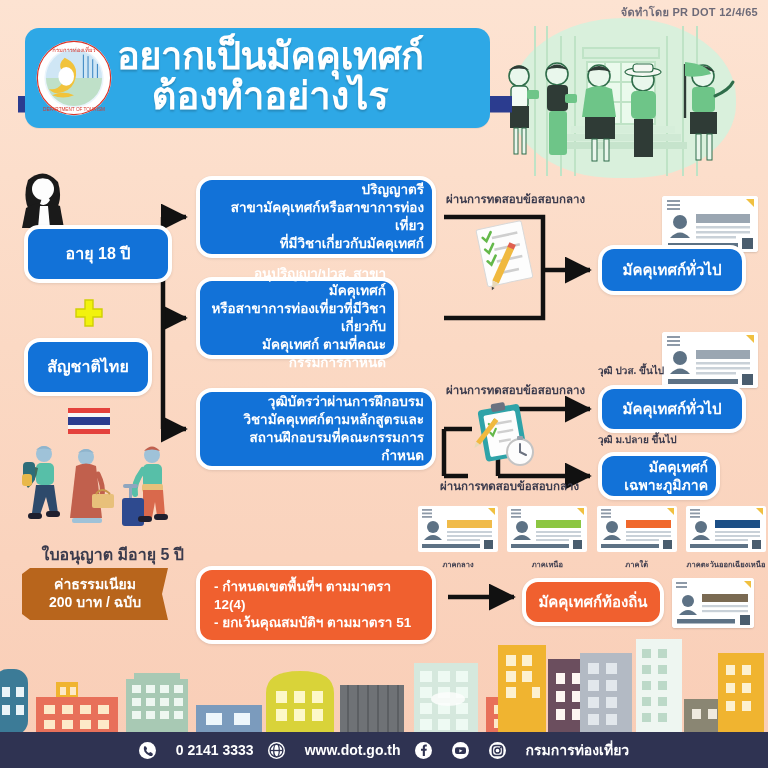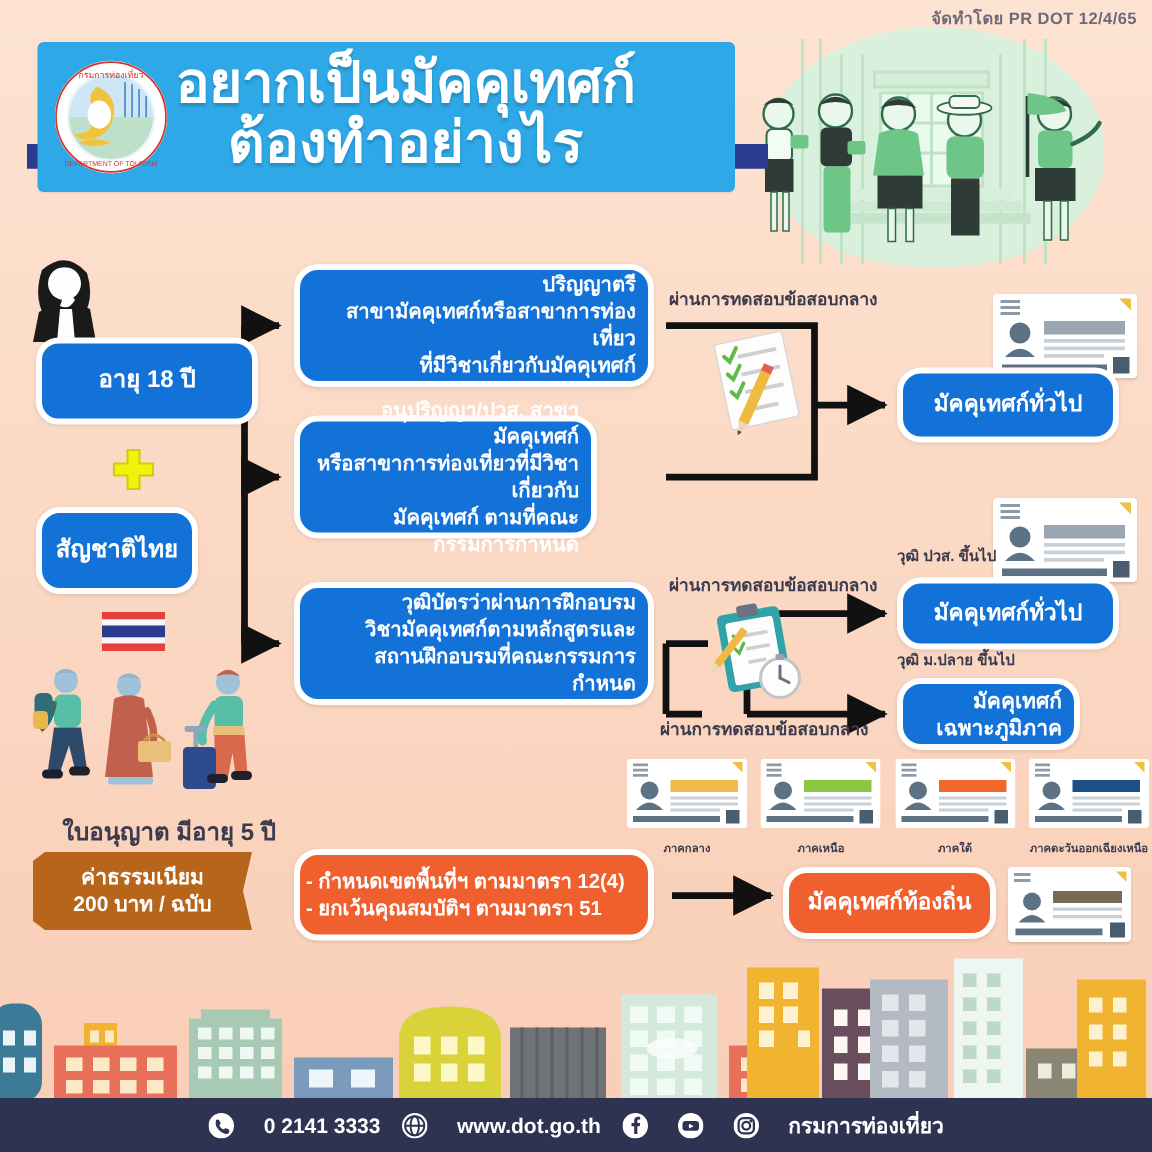--- a/index.html
+++ b/index.html
@@ -30,21 +30,21 @@
   }
   .hero-blob {
     position:absolute; left:24px; top:6px; width:225px; height:160px;
     background:#d9f0dc; border-radius:50% 50% 46% 46%;
   }
   .hero-temple { position:absolute; left:40px; top:14px; }
   .hero-people { position:absolute; left:6px; top:44px; }
 
   .title-bar {
     position:absolute; left:25px; top:28px; width:465px; height:100px;
-    background:#2ea8e6; border-radius:4px; z-index:20;
+    background:#2ea8e6; border-radius:14px; z-index:20;
     display:flex; align-items:center; padding-left:10px;
     box-shadow:0 1px 0 rgba(0,0,0,.05);
   }
   .title-ribbon-l, .title-ribbon-r {
     position:absolute; top:96px; width:40px; height:30px;
     background:#2b3c8f; z-index:15;
   }
   .title-ribbon-l { left:18px; clip-path:polygon(0 0,100% 0,100% 100%,55% 55%,0 55%); }
   .title-ribbon-r { left:472px; clip-path:polygon(0 0,100% 0,100% 55%,45% 55%,0 100%); }
   .logo { width:78px; height:78px; flex:0 0 78px; margin-right:4px; }
@@ -61,21 +61,21 @@
     line-height:1.32; font-weight:bold;
     border:4px solid #ffffff;
     box-shadow:0 1px 3px rgba(0,0,0,.10);
     z-index:18; padding:4px 8px;
   }
   .box.blue { background:#1272d8;text-align:right; }
   .box.orange { background:#f0602f; }
 
   
   .b-age   { left:24px; top:225px; width:148px; height:58px; font-size:16px;border-radius:15px; }
-  .b-nat   { left:24px; top:338px; width:108px; height:58px; font-size:16px; }
+  .b-nat   { left:24px; top:338px; width:128px; height:58px; font-size:16px; }
   .plus {
     position:absolute; left:74px; top:298px; width:30px; height:30px; z-index:18;
   }
   .flag { position:absolute; left:68px; top:408px; width:42px; height:26px; z-index:18; }
   .woman-ill { position:absolute; left:14px; top:168px; z-index:12; }
   .travelers { position:absolute; left:10px; top:440px; z-index:12; }
   .license-years {
     position:absolute; left:14px; top:542px; width:170px; text-align:right;
     font-size:16px; font-weight:bold; color:#3b3b4d; z-index:20;
   }
@@ -84,22 +84,22 @@
     background:#b8651c; color:#fff; font-size:14px; font-weight:bold;
     display:flex; flex-direction:column; align-items:center; justify-content:center;
     line-height:1.28;
     clip-path:polygon(0 6px,8px 0,146px 0,140px 26px,146px 52px,8px 52px,0 46px);
   }
 
   
   .b-deg    { left:196px; top:176px; width:240px; height:82px; font-size:13.5px; }
   .b-dip    { left:196px; top:277px; width:202px; height:82px; font-size:13.5px; }
   .b-cert   { left:196px; top:388px; width:240px; height:82px; font-size:13.5px; }
-  .b-local  { left:196px; top:566px; width:240px; height:61px; font-size:13.5px;
-              text-align:left; justify-content:flex-start; padding-left:4px; }
+  .b-local  { left:196px; top:566px; width:240px; height:78px; font-size:13.5px;
+              text-align:left; justify-content:flex-start; padding-left:14px; }
 
   
   .b-gen1   { left:598px; top:245px; width:148px; height:50px; font-size:15px; }
   .b-gen2   { left:598px; top:385px; width:148px; height:48px; font-size:15px; }
   .b-region { left:598px; top:452px; width:122px; height:48px; font-size:14px; }
   .b-localr { left:522px; top:578px; width:142px; height:48px; font-size:15px; background:#f0602f; }
 
   
   .exam-label {
     position:absolute; font-size:11.5px; font-weight:bold; color:#3b3b4d; z-index:20;

